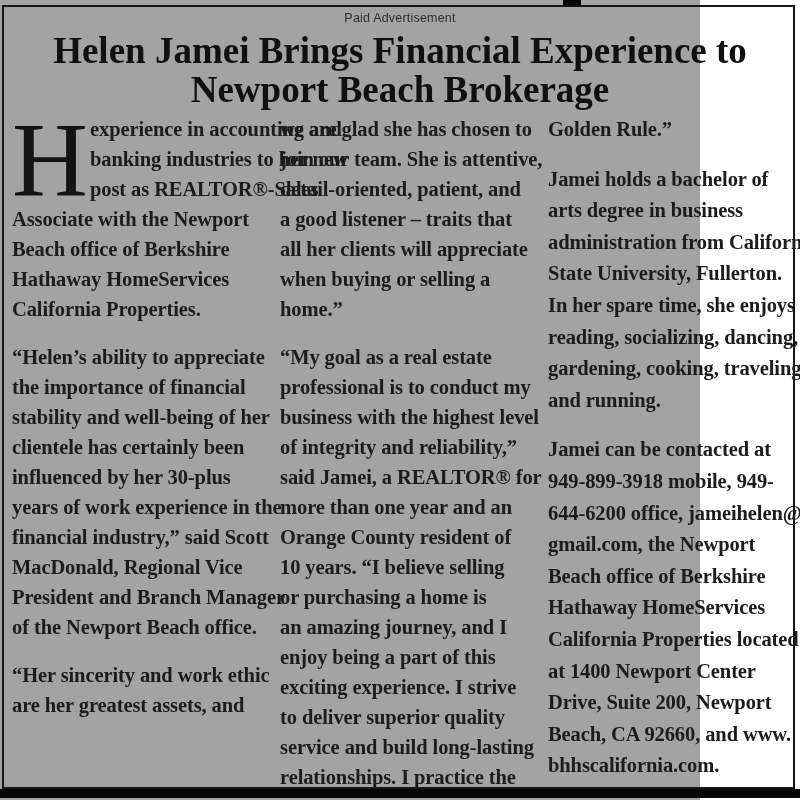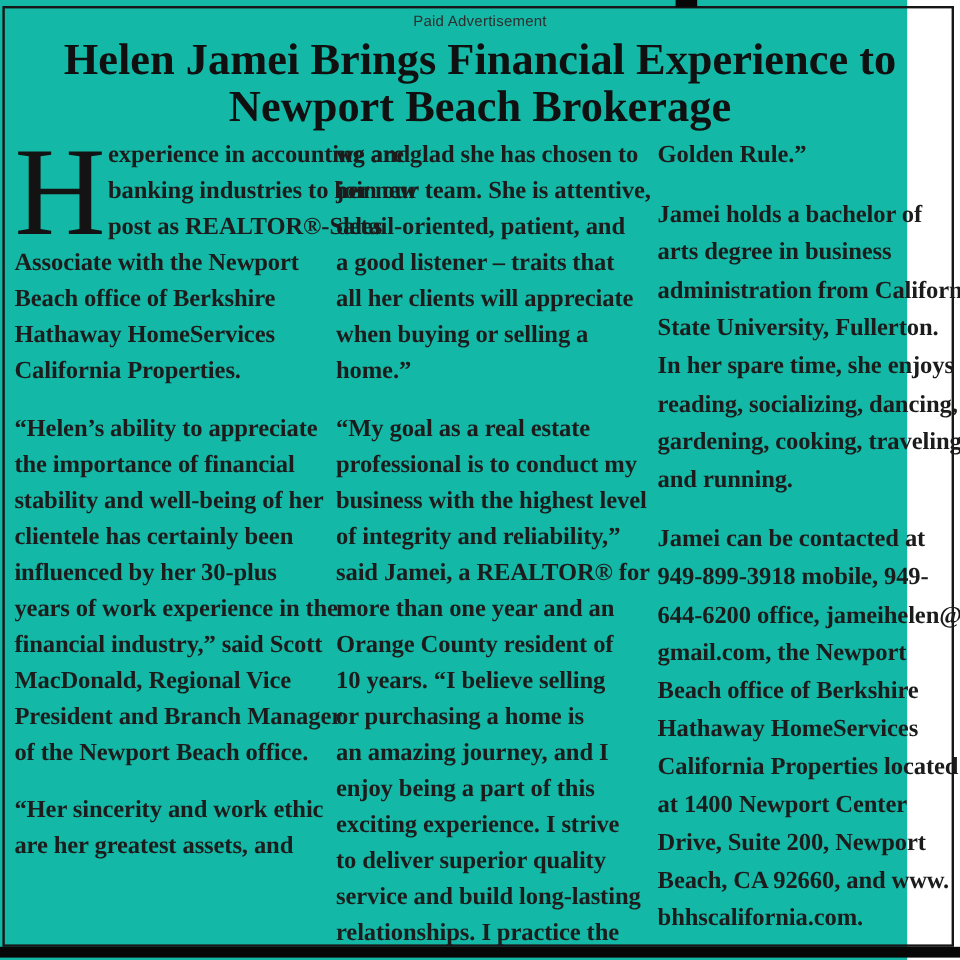--- a/index.html
+++ b/index.html
@@ -6,23 +6,24 @@
     margin: 0;
     padding: 0;
     background: #ffffff;
     width: 800px;
     height: 800px;
     overflow: hidden;
     font-family: "Liberation Serif", serif;
   }
   .page {
     position: relative;
-    width: 756px;
+    width: 676px;
     height: 800px;
-    background: #14b8a6;
+    background: #a3a3a3;
+    padding-left: 24px;
   }
   
   .frame {
     position: absolute;
     left: 2px;
     top: 5px;
     width: 793px;
     height: 784px;
     border: 2px solid #161616;
     box-sizing: border-box;

